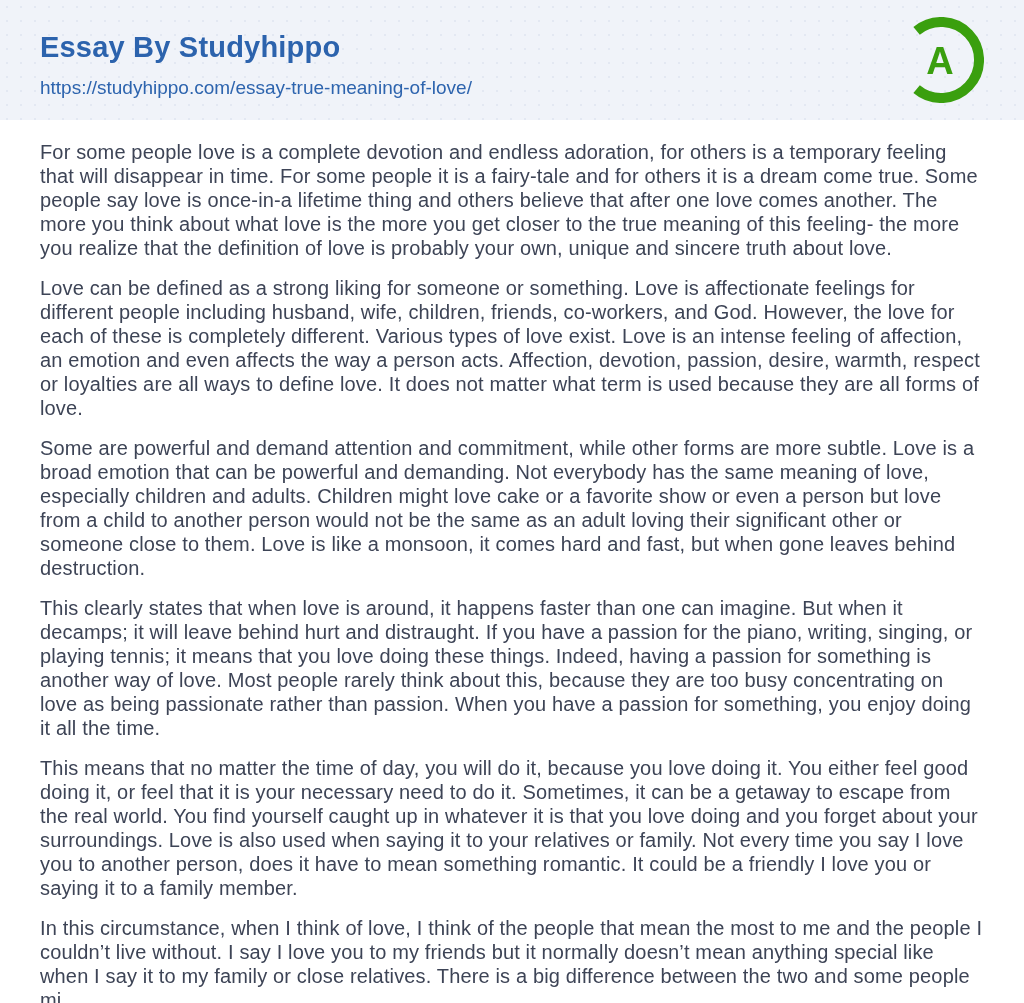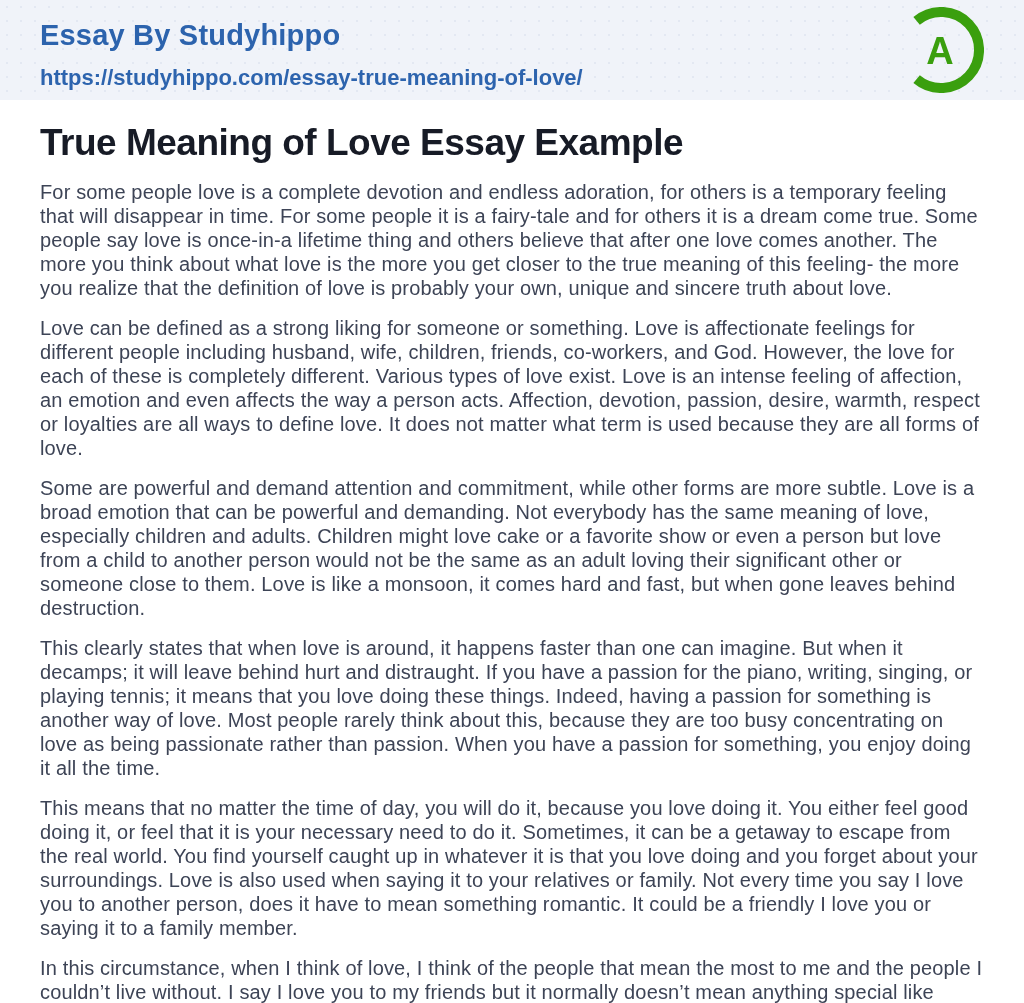--- a/index.html
+++ b/index.html
@@ -5,21 +5,21 @@
   * { margin: 0; padding: 0; box-sizing: border-box; }
   html, body { background: #ffffff; }
   body {
     width: 1024px;
     min-height: 1003px;
     font-family: "Liberation Sans", sans-serif;
     margin: 0 auto;
     position: relative;
   }
   .header {
-    height: 100px;
+    height: 120px;
     background-color: #f0f3f9;
     background-image: radial-gradient(#e3e8f2 1px, transparent 1.2px);
     background-size: 14px 14px;
     padding: 0 40px;
     display: flex;
     align-items: center;
     justify-content: space-between;
   }
   .header-left {
     display: flex;
@@ -28,22 +28,22 @@
     padding-top: 10px;
   }
   .brand {
     color: #2c63ad;
     font-size: 29px;
     font-weight: 700;
     letter-spacing: 0.2px;
   }
   .url {
     color: #2d64ae;
-    font-size: 22px;
-    font-weight: 700;
+    font-size: 19px;
+    font-weight: 400;
     cursor: pointer;
   }
   .logo { width: 86px; height: 86px; flex: 0 0 auto; }
   .logo svg { display: block; }
   .logo text {
     font-family: "Liberation Sans", sans-serif;
     font-weight: 700;
   }
   .content {
     padding: 20px 40px 40px 40px;
@@ -74,21 +74,20 @@
   </div>
   <div class="logo">
     <svg width="86" height="86" viewBox="0 0 86 86" aria-hidden="true">
       <path d="M 18.6 13.9 A 38 38 0 1 1 18.6 72.1" fill="none" stroke="#3a9f0e" stroke-width="10" stroke-linecap="butt"></path>
       <text x="42" y="57" text-anchor="middle" font-size="38" fill="#3a9f0e">A</text>
     </svg>
   </div>
 </header>
 
 <main class="content">
-  <h1 class="title">True Meaning of Love Essay Example</h1>
   <div class="essay-body">
     <p>For some people love is a complete devotion and endless adoration, for others is a temporary feeling that will disappear in time. For some people it is a fairy-tale and for others it is a dream come true. Some people say love is once-in-a lifetime thing and others believe that after one love comes another. The more you think about what love is the more you get closer to the true meaning of this feeling- the more you realize that the definition of love is probably your own, unique and sincere truth about love.</p>
     <p>Love can be defined as a strong liking for someone or something. Love is affectionate feelings for different people including husband, wife, children, friends, co-workers, and God. However, the love for each of these is completely different. Various types of love exist. Love is an intense feeling of affection, an emotion and even affects the way a person acts. Affection, devotion, passion, desire, warmth, respect or loyalties are all ways to define love. It does not matter what term is used because they are all forms of love.</p>
     <p>Some are powerful and demand attention and commitment, while other forms are more subtle. Love is a broad emotion that can be powerful and demanding. Not everybody has the same meaning of love, especially children and adults. Children might love cake or a favorite show or even a person but love from a child to another person would not be the same as an adult loving their significant other or someone close to them. Love is like a monsoon, it comes hard and fast, but when gone leaves behind destruction.</p>
     <p>This clearly states that when love is around, it happens faster than one can imagine. But when it decamps; it will leave behind hurt and distraught. If you have a passion for the piano, writing, singing, or playing tennis; it means that you love doing these things. Indeed, having a passion for something is another way of love. Most people rarely think about this, because they are too busy concentrating on love as being passionate rather than passion. When you have a passion for something, you enjoy doing it all the time.</p>
     <p>This means that no matter the time of day, you will do it, because you love doing it. You either feel good doing it, or feel that it is your necessary need to do it. Sometimes, it can be a getaway to escape from the real world. You find yourself caught up in whatever it is that you love doing and you forget about your surroundings. Love is also used when saying it to your relatives or family. Not every time you say I love you to another person, does it have to mean something romantic. It could be a friendly I love you or saying it to a family member.</p>
     <p>In this circumstance, when I think of love, I think of the people that mean the most to me and the people I couldn’t live without. I say I love you to my friends but it normally doesn’t mean anything special like when I say it to my family or close relatives. There is a big difference between the two and some people mi</p>
   </div>
 </main>
 

